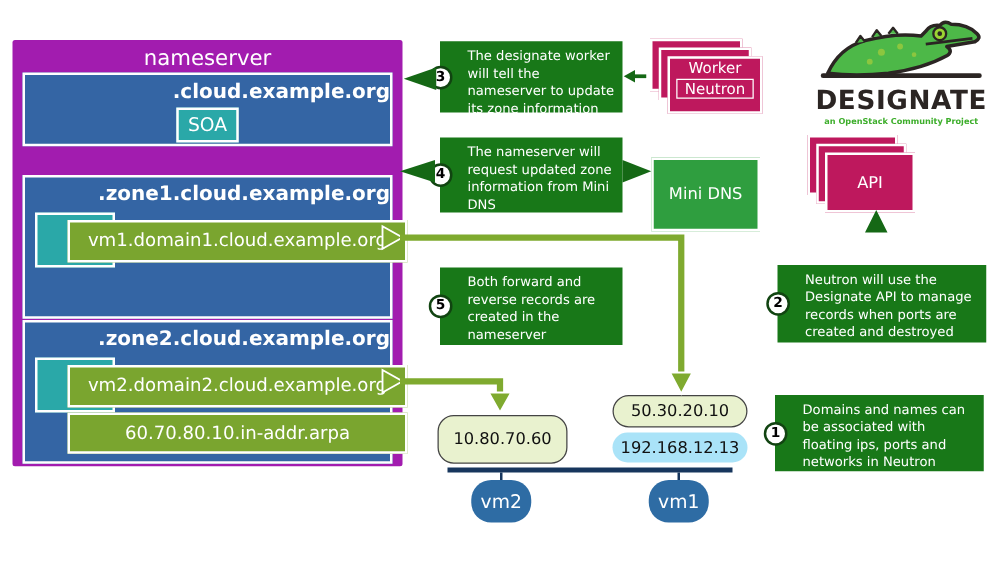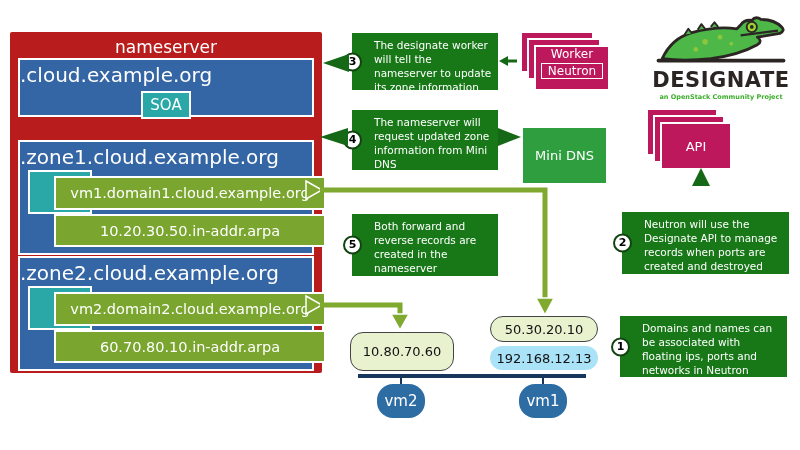--- a/index.html
+++ b/index.html
@@ -1,24 +1,24 @@
 <!DOCTYPE html>
 <html><head>
 <meta charset="utf-8">
 <style>
   html,body{margin:0;padding:0;background:#fff;}
   #canvas{position:relative;width:800px;height:450px;background:#fff;overflow:hidden;
           font-family:"DejaVu Sans","Liberation Sans",sans-serif;}
   .abs{position:absolute;}
   
-  #ns-panel{left:10px;top:32px;width:312px;height:341px;background:#b91c1c;border-radius:2px;}
+  #ns-panel{left:10px;top:32px;width:312px;height:341px;background:#a21caf;border-radius:2px;}
   #ns-title{left:0;top:5px;width:100%;text-align:center;color:#fff;font-size:17px;}
   .ns-inner{position:absolute;border:2px solid #fff;background:#3465a4;}
   #box-cloud{left:8px;top:26px;width:292px;height:55px;}
-  .zone-label{width:100%;text-align:left;color:#fff;font-size:20px;margin-top:3px;}
+  .zone-label{width:100%;text-align:right;color:#fff;font-size:16px;margin-top:3px;font-weight:bold;}
   #soa{width:46px;height:24px;margin:4px auto 0 auto;background:#2aa8a8;border:2px solid #fff;
        color:#fff;font-size:15px;display:flex;align-items:center;justify-content:center;}
   #box-zone1{left:8px;top:108px;width:292px;height:111px;}
   #box-zone2{left:8px;top:224px;width:292px;height:111px;}
   .teal-card{position:absolute;left:8px;top:28px;width:60px;height:40px;background:#2aa8a8;border:2px solid #fff;}
   .rec{position:absolute;left:14px;width:268px;background:#7aa52f;border:2px solid #fff;
        color:#fff;font-size:14.5px;display:flex;align-items:center;justify-content:center;white-space:nowrap;margin-left:20px;}
   .rec.fwd{top:34px;height:30px;}
   .rec.rev{top:72px;height:29px;}
   
@@ -69,21 +69,20 @@
 
     <div id="box-cloud" class="ns-inner">
       <div class="zone-label">.cloud.example.org</div>
       <div id="soa">SOA</div>
     </div>
 
     <div id="box-zone1" class="ns-inner">
       <div class="zone-label">.zone1.cloud.example.org</div>
       <div class="teal-card"></div>
       <div class="rec fwd">vm1.domain1.cloud.example.org</div>
-      <div class="rec rev">10.20.30.50.in-addr.arpa</div>
     </div>
 
     <div id="box-zone2" class="ns-inner">
       <div class="zone-label">.zone2.cloud.example.org</div>
       <div class="teal-card"></div>
       <div class="rec fwd">vm2.domain2.cloud.example.org</div>
       <div class="rec rev">60.70.80.10.in-addr.arpa</div>
     </div>
   </div>
 

